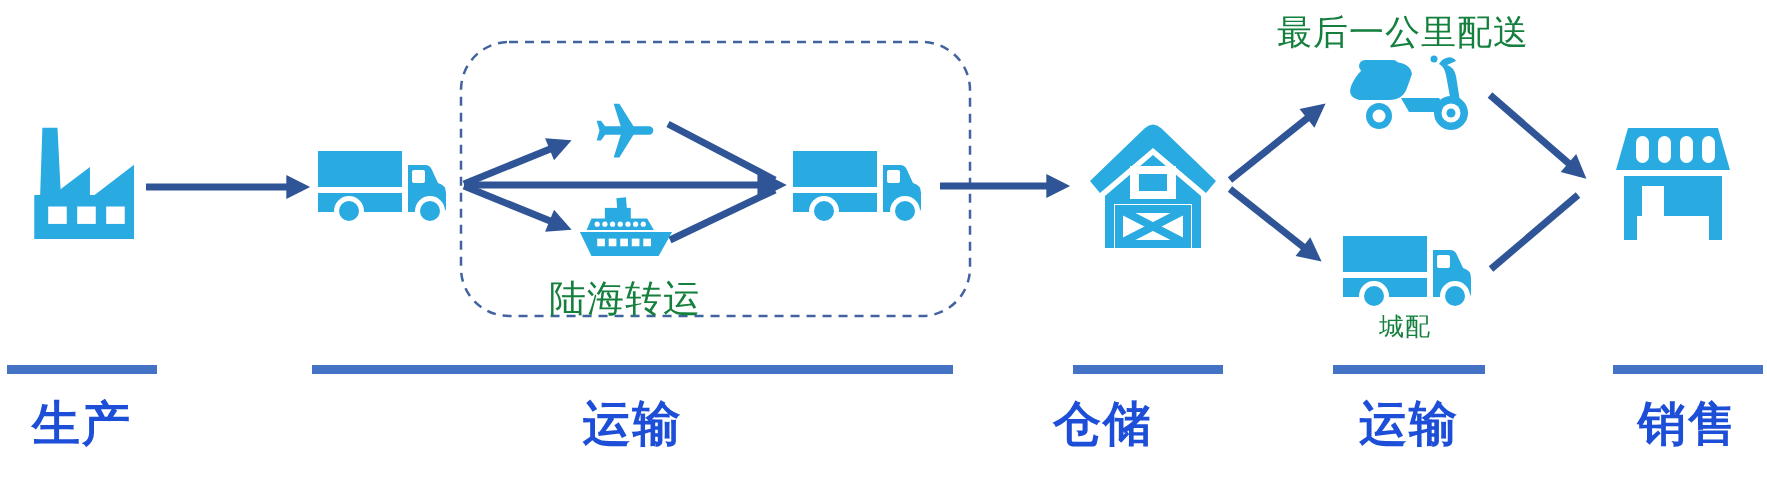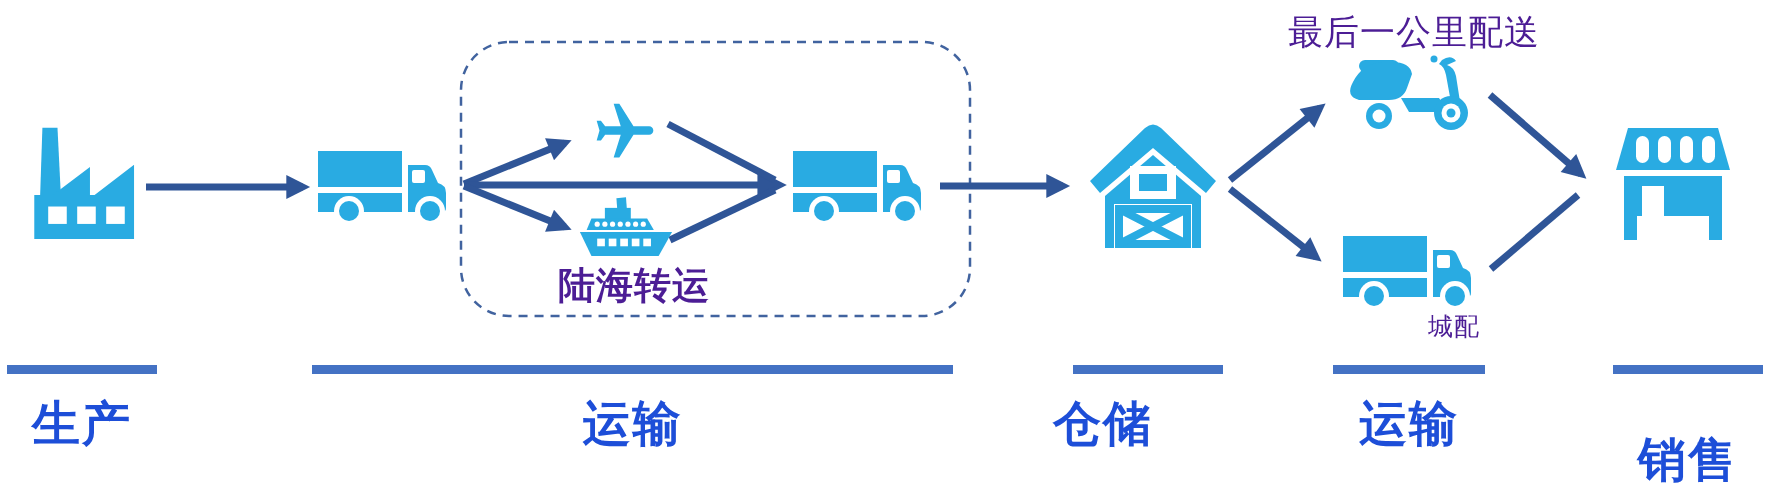--- a/index.html
+++ b/index.html
@@ -2,21 +2,21 @@
 <html><head>
 <meta charset="utf-8">
 <style>
   html,body{margin:0;padding:0;background:#ffffff;}
   #stage{
     position:relative;width:1767px;height:491px;background:#ffffff;overflow:hidden;
     font-family:"Liberation Sans",sans-serif;
   }
   .abs{position:absolute;}
   .cn-label{
-    color:#4c1d95;font-size:37px;letter-spacing:1px;text-align:right;
+    color:#15803d;font-size:37px;letter-spacing:1px;text-align:center;
     white-space:nowrap;line-height:1.1;
   }
   .stage-label{
     color:#1d4ed8;font-weight:bold;font-size:48px;text-align:center;
     white-space:nowrap;line-height:1.05;letter-spacing:2px;
   }
   .stage-bar{
     position:absolute;top:365px;height:9px;background:#4472C4;
   }
   svg{display:block;}
@@ -194,31 +194,31 @@
         <rect x="24" y="8" width="13" height="27" rx="6.5"></rect>
         <rect x="46" y="8" width="13" height="27" rx="6.5"></rect>
         <rect x="68" y="8" width="13" height="27" rx="6.5"></rect>
         <rect x="90" y="8" width="13" height="27" rx="6.5"></rect>
         <rect x="30" y="58" width="22" height="30"></rect>
       </g>
     </svg>
   </div>
 
 
-  <div class="abs cn-label" style="left:540px;top:266px;width:170px;font-weight:bold;">陆海转运</div>
+  <div class="abs cn-label" style="left:540px;top:279px;width:170px;">陆海转运</div>
 
   <div class="abs cn-label" style="left:1266px;top:13px;width:274px;font-size:35px;">最后一公里配送</div>
 
   <div class="abs cn-label" style="left:1330px;top:313px;width:150px;font-size:25px;">城配</div>
 
   <div class="stage-bar" style="left:7px;width:150px;"></div>
   <div class="stage-bar" style="left:312px;width:641px;"></div>
   <div class="stage-bar" style="left:1073px;width:150px;"></div>
   <div class="stage-bar" style="left:1333px;width:152px;"></div>
   <div class="stage-bar" style="left:1613px;width:150px;"></div>
 
   <div class="abs stage-label" style="left:7px;top:399px;width:150px;">生产</div>
   <div class="abs stage-label" style="left:312px;top:399px;width:641px;">运输</div>
   <div class="abs stage-label" style="left:1028px;top:399px;width:150px;">仓储</div>
   <div class="abs stage-label" style="left:1333px;top:399px;width:152px;">运输</div>
-  <div class="abs stage-label" style="left:1613px;top:399px;width:150px;margin-top:36px;">销售</div>
+  <div class="abs stage-label" style="left:1613px;top:399px;width:150px;">销售</div>
 
 </div>
 
 </body></html>

